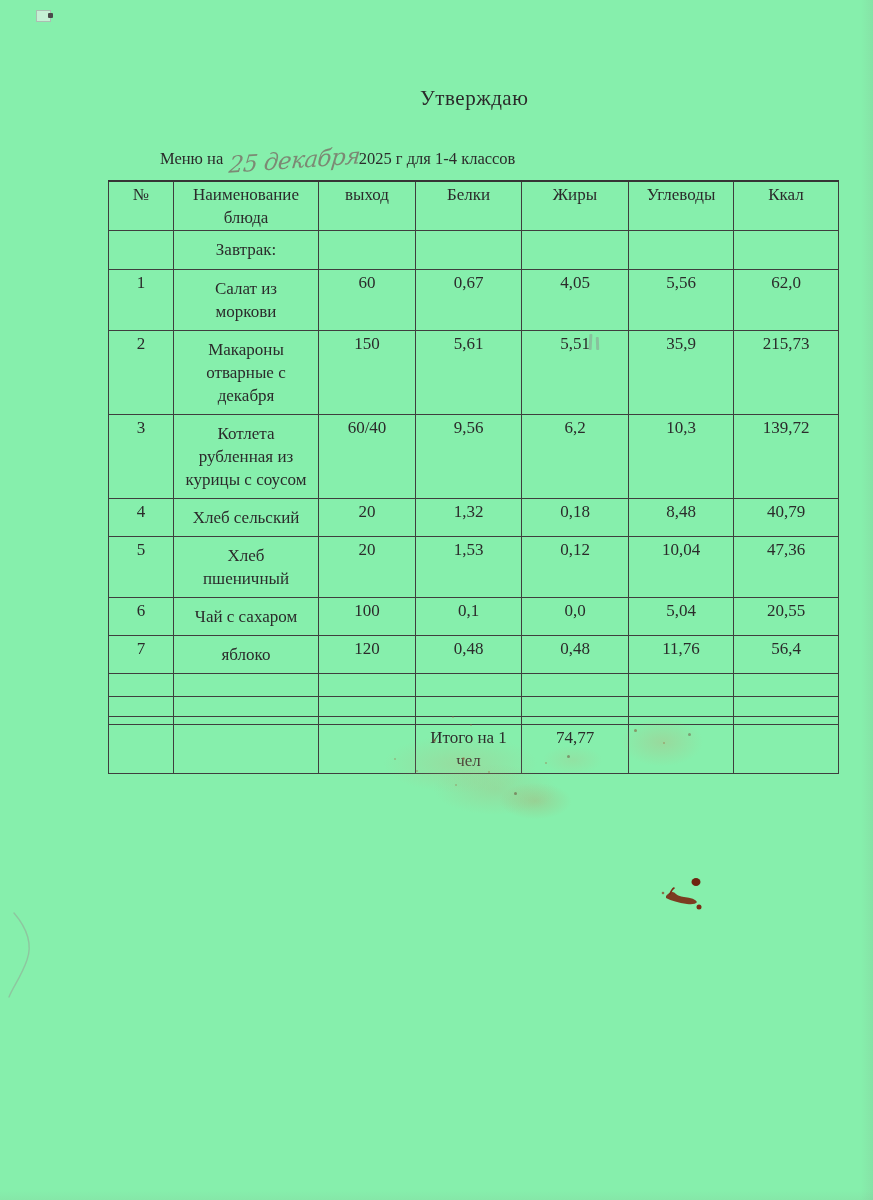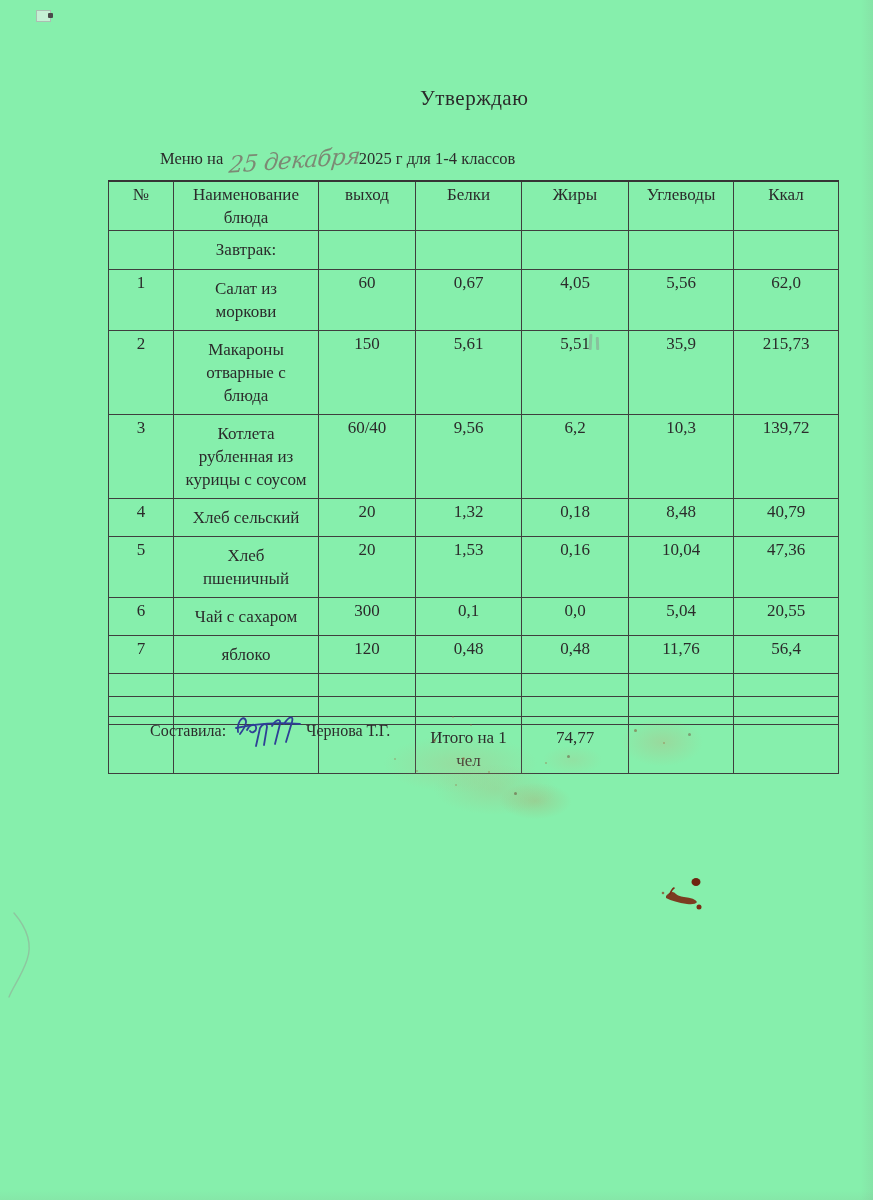--- a/index.html
+++ b/index.html
@@ -106,21 +106,21 @@
         <td>1</td>
         <td class="name">Салат из моркови</td>
         <td>60</td>
         <td>0,67</td>
         <td>4,05</td>
         <td>5,56</td>
         <td>62,0</td>
       </tr>
       <tr>
         <td>2</td>
-        <td class="name">Макароны отварные с блюда</td>
+        <td class="name">Макароны отварные с декабря</td>
         <td>150</td>
         <td>5,61</td>
         <td>5,51</td>
         <td>35,9</td>
         <td>215,73</td>
       </tr>
       <tr>
         <td>3</td>
         <td class="name">Котлета рубленная из курицы с соусом</td>
         <td>60/40</td>
@@ -136,28 +136,28 @@
         <td>1,32</td>
         <td>0,18</td>
         <td>8,48</td>
         <td>40,79</td>
       </tr>
       <tr>
         <td>5</td>
         <td class="name">Хлеб пшеничный</td>
         <td>20</td>
         <td>1,53</td>
-        <td>0,16</td>
+        <td>0,12</td>
         <td>10,04</td>
         <td>47,36</td>
       </tr>
       <tr class="rh21">
         <td>6</td>
         <td class="name">Чай с сахаром</td>
-        <td>300</td>
+        <td>100</td>
         <td>0,1</td>
         <td>0,0</td>
         <td>5,04</td>
         <td>20,55</td>
       </tr>
       <tr class="rh21">
         <td>7</td>
         <td class="name">яблоко</td>
         <td>120</td>
         <td>0,48</td>
@@ -197,36 +197,20 @@
         <td></td>
         <td></td>
         <td>Итого на 1 чел</td>
         <td>74,77</td>
         <td></td>
         <td></td>
       </tr>
     </tbody>
   </table>
 
-  <div class="author-line">
-    <span>Составила:</span>
-    <span class="sig" style="vertical-align:-12px; margin-right:-10px;">
-      <svg width="78" height="36" viewBox="0 0 78 36" xmlns="http://www.w3.org/2000/svg">
-        <g fill="none" stroke="#2e3f96" stroke-width="1.8" stroke-linecap="round">
-          <path d="M4,20 C3,10 8,4 11,7 C14,10 9,18 6,22"></path>
-          <path d="M13,18 C16,12 21,11 22,15 C23,19 18,22 16,19"></path>
-          <path d="M26,16 L22,34 M26,16 C29,11 33,11 33,15 L30,33"></path>
-          <path d="M38,14 C42,7 47,6 46,12 L41,32"></path>
-          <path d="M50,12 C55,4 60,3 58,10 L52,30"></path>
-          <path d="M2,16 C20,12 45,10 66,12"></path>
-        </g>
-      </svg>
-    </span>
-    <span>Чернова Т.Г.</span>
-  </div>
 
   <div class="corner-mark artifact">
       <span class="dot"></span>
     </div>
 
   <div class="scratch" style="left:589px; top:334px; width:3px; height:16px; transform:rotate(3deg);"></div>
   <div class="scratch" style="left:596px; top:337px; width:2.5px; height:13px; transform:rotate(-2deg);"></div>
 
   <div class="artifact">
     <div class="blob" style="left:378px; top:733px; width:165px; height:62px; background:radial-gradient(ellipse, rgba(196,168,122,0.26), rgba(196,168,122,0) 66%);"></div>

